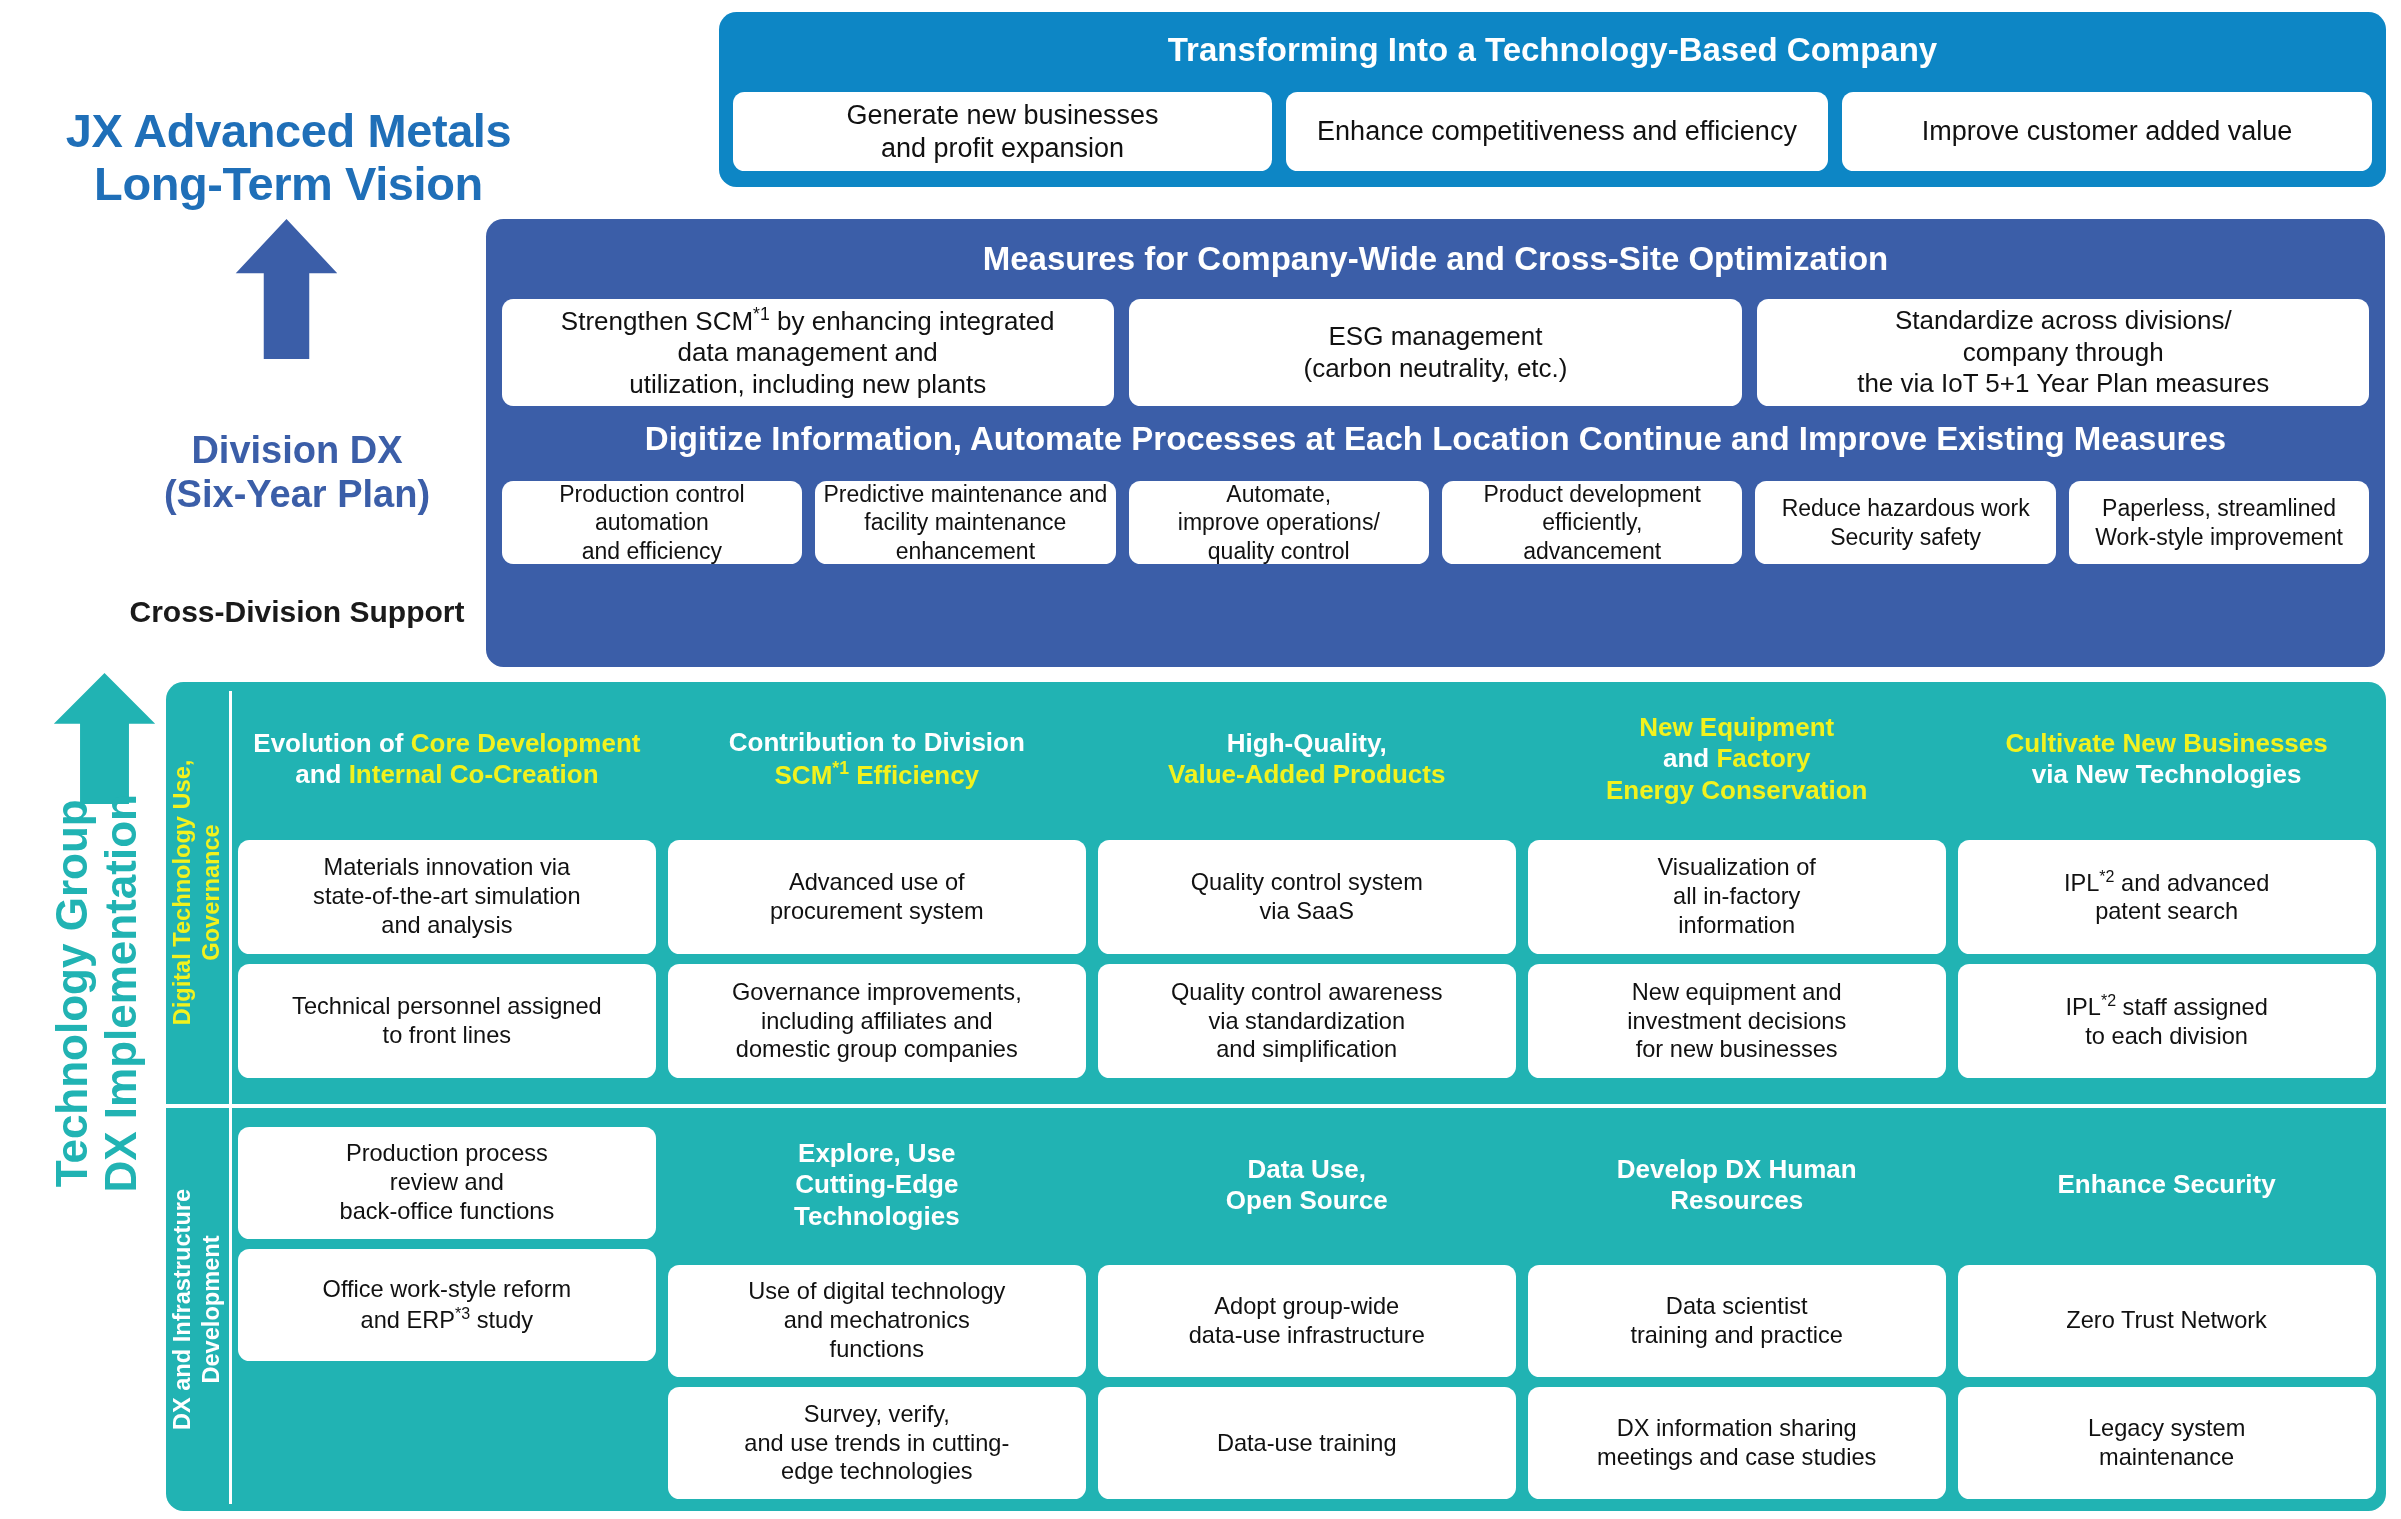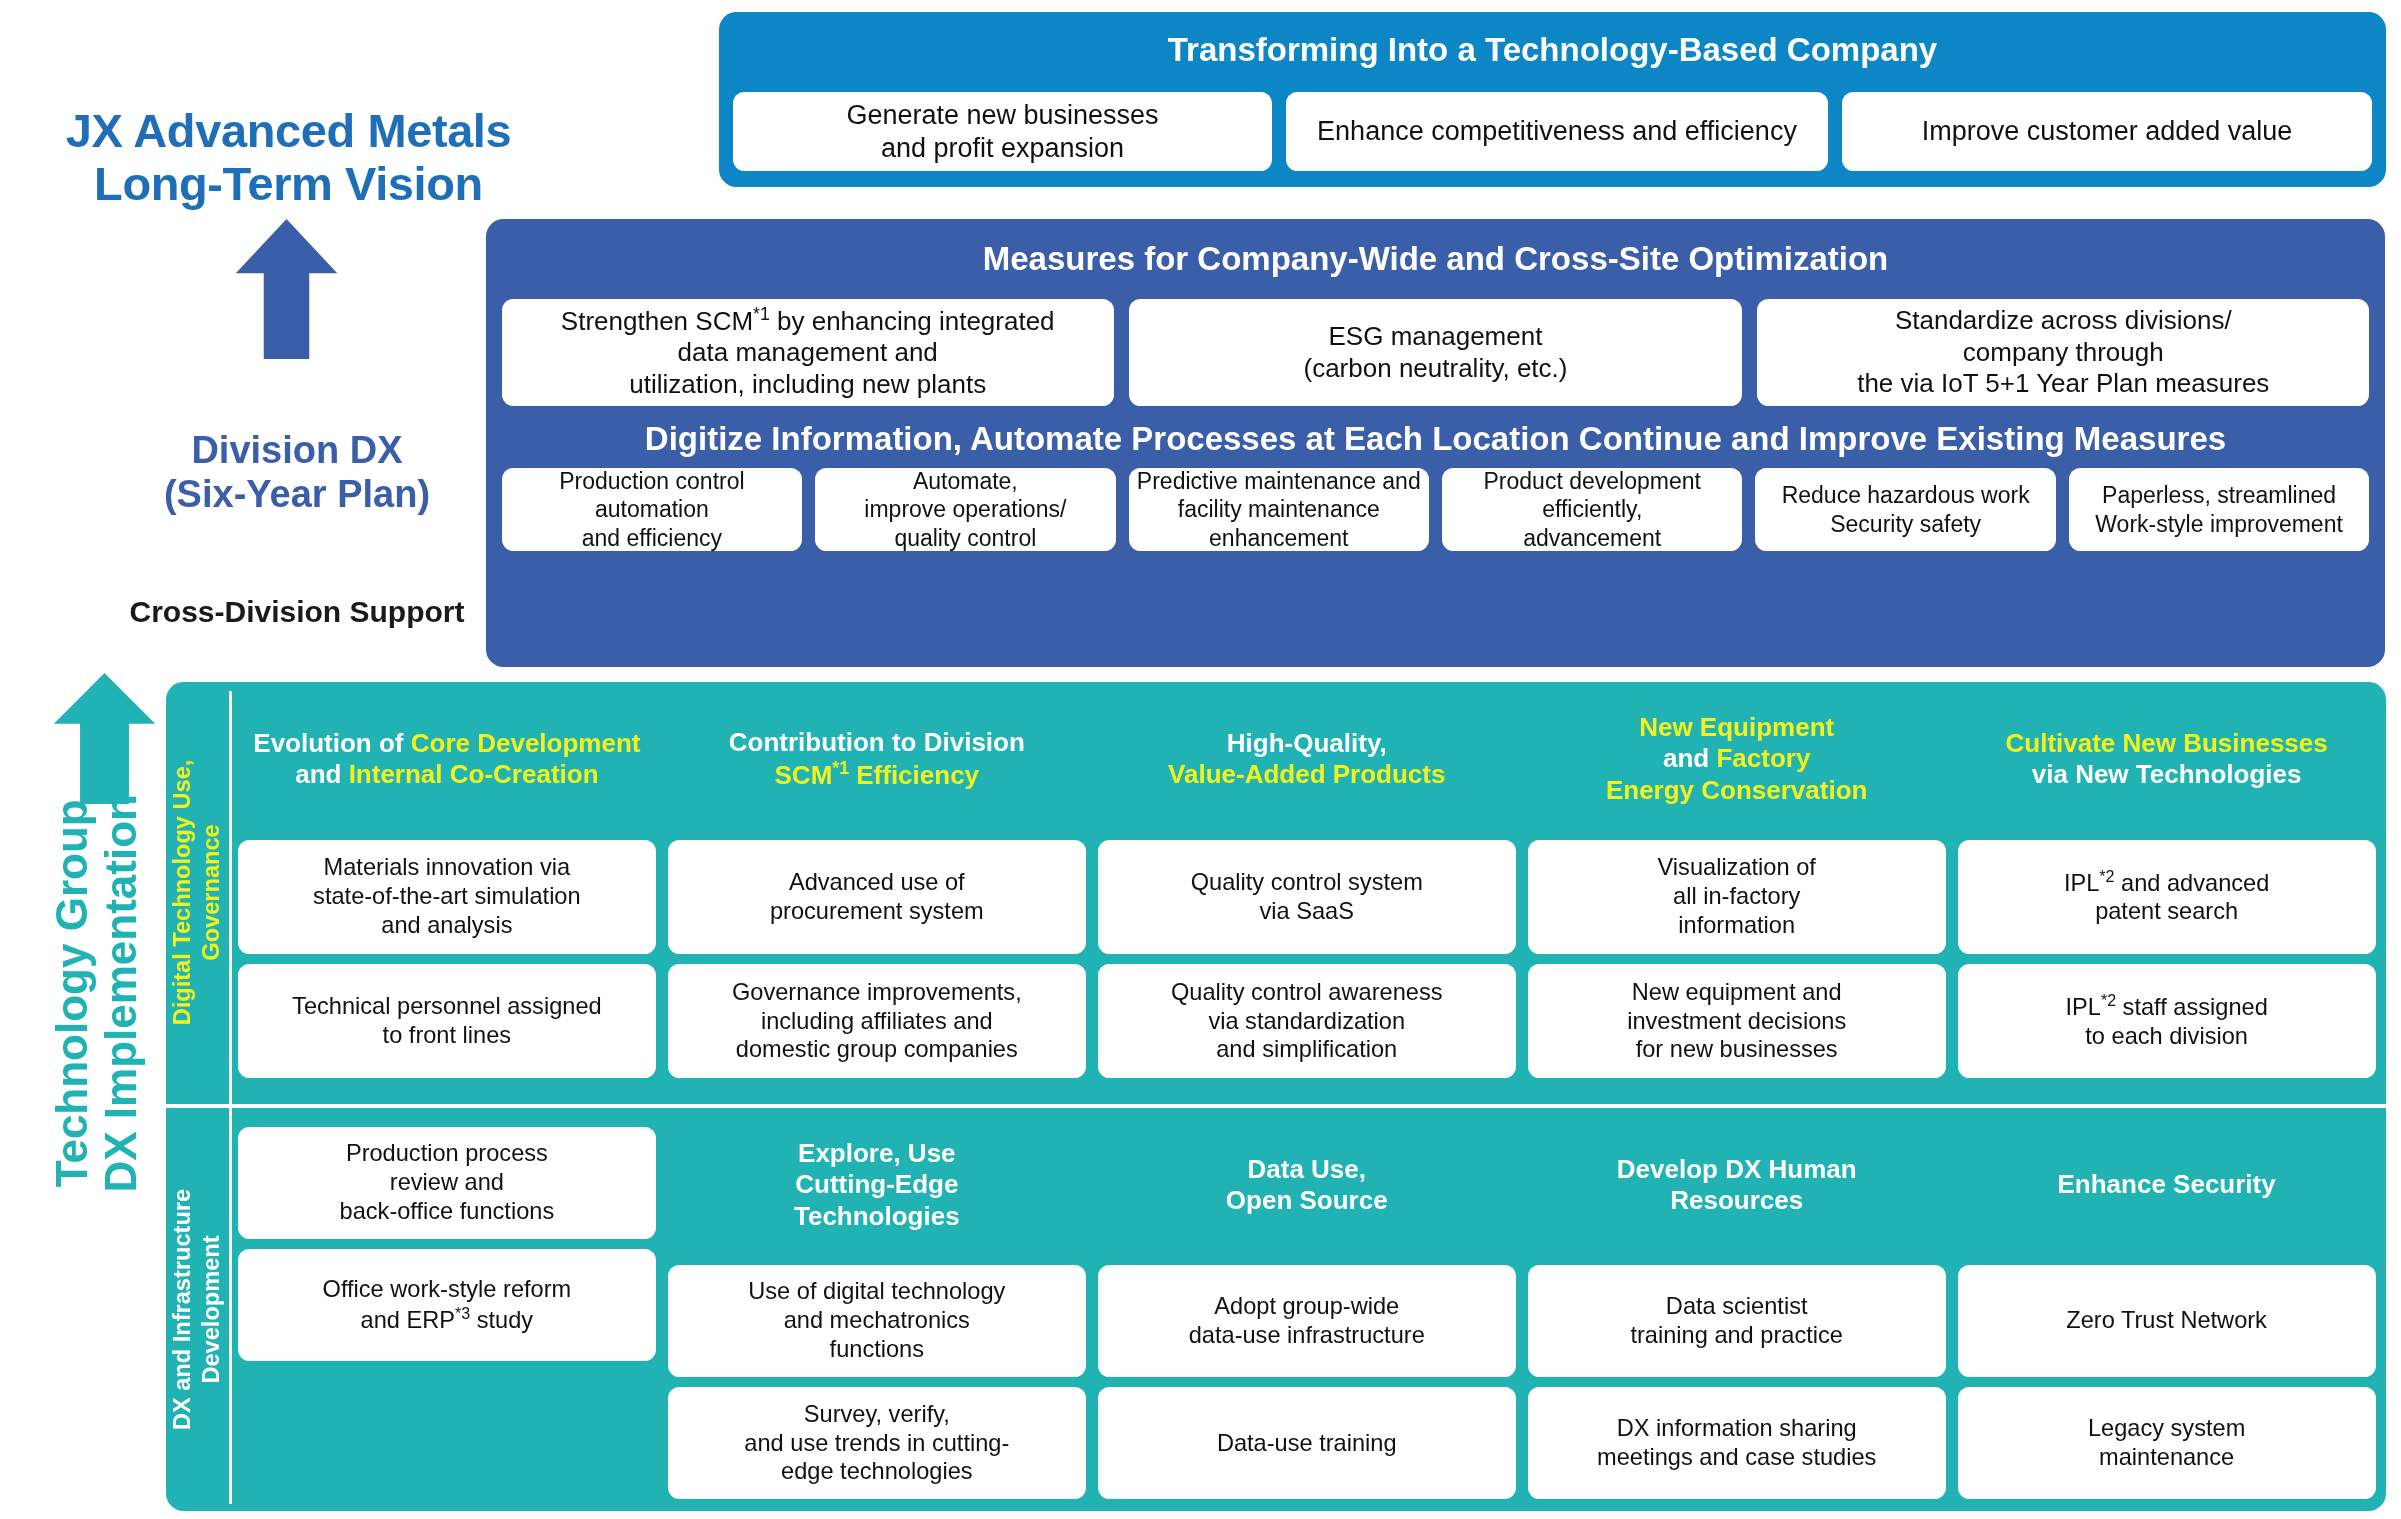--- a/index.html
+++ b/index.html
@@ -53,21 +53,21 @@
   #blue-panel .wbox:nth-child(1){flex:0 0 539px;}
   #blue-panel .wbox:nth-child(2){flex:0 0 542px;}
   #blue-panel .wbox:nth-child(3){flex:1;}
 
   
   #navy-panel{left:486px;top:219px;width:1899px;height:448px;background:#3B5EA8;}
   #navy-panel .title1{font-size:33px;padding-top:21px;}
   #navy-panel .row1{position:absolute;left:15.7px;top:80px;right:15.7px;height:107px;display:flex;gap:15.7px;}
   #navy-panel .row1 .wbox{flex:1;font-size:26px;}
   #navy-panel .title2{position:absolute;left:0;right:0;top:201px;font-size:33px;}
-  #navy-panel .row2{position:absolute;left:15.7px;top:249px;right:15.7px;height:83px;display:flex;gap:13px;}
+  #navy-panel .row2{position:absolute;left:15.7px;top:262px;right:15.7px;height:83px;display:flex;gap:13px;}
   #navy-panel .row2 .wbox{flex:1;font-size:23px;}
 
   
   #teal-panel{left:166px;top:682px;width:2220px;height:829px;background:#21B3B3;}
   .teal-sideA{
     position:absolute;left:0px;top:0px;width:63px;height:420px;
     display:flex;align-items:center;justify-content:center;
   }
   .teal-sideB{
     position:absolute;left:0px;top:425px;width:63px;height:404px;
@@ -157,24 +157,24 @@
       <div class="wbox">
           <span>Standardize across divisions/<br>company through<br>the via IoT 5+1 Year Plan measures</span>
         </div>
     </div>
     <div class="panel-title title2">Digitize Information, Automate Processes at Each Location Continue and Improve Existing Measures</div>
     <div class="row2">
       <div class="wbox">
           <span>Production control<br>automation<br>and efficiency</span>
         </div>
       <div class="wbox">
+          <span>Predictive maintenance and<br>facility maintenance<br>enhancement</span>
+        </div>
+      <div class="wbox">
           <span>Automate,<br>improve operations/<br>quality control</span>
-        </div>
-      <div class="wbox">
-          <span>Predictive maintenance and<br>facility maintenance<br>enhancement</span>
         </div>
       <div class="wbox">
           <span>Product development<br>efficiently,<br>advancement</span>
         </div>
       <div class="wbox">
           <span>Reduce hazardous work<br>Security safety</span>
         </div>
       <div class="wbox">
           <span>Paperless, streamlined<br>Work-style improvement</span>
         </div>

